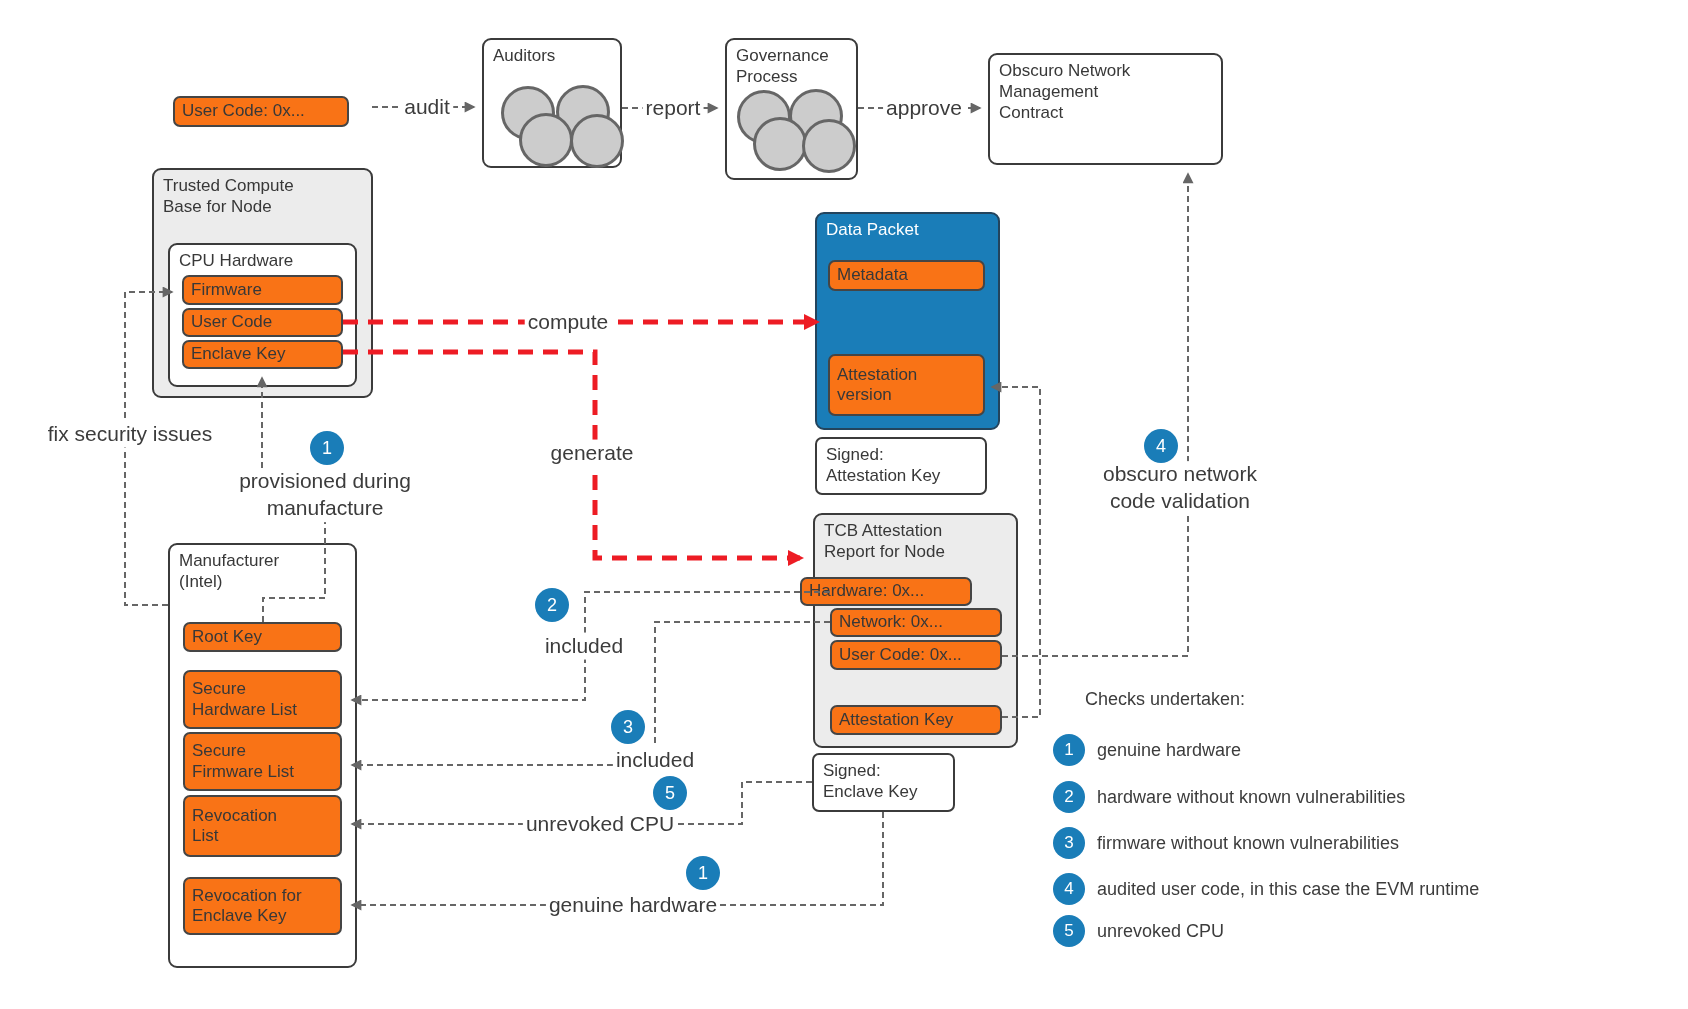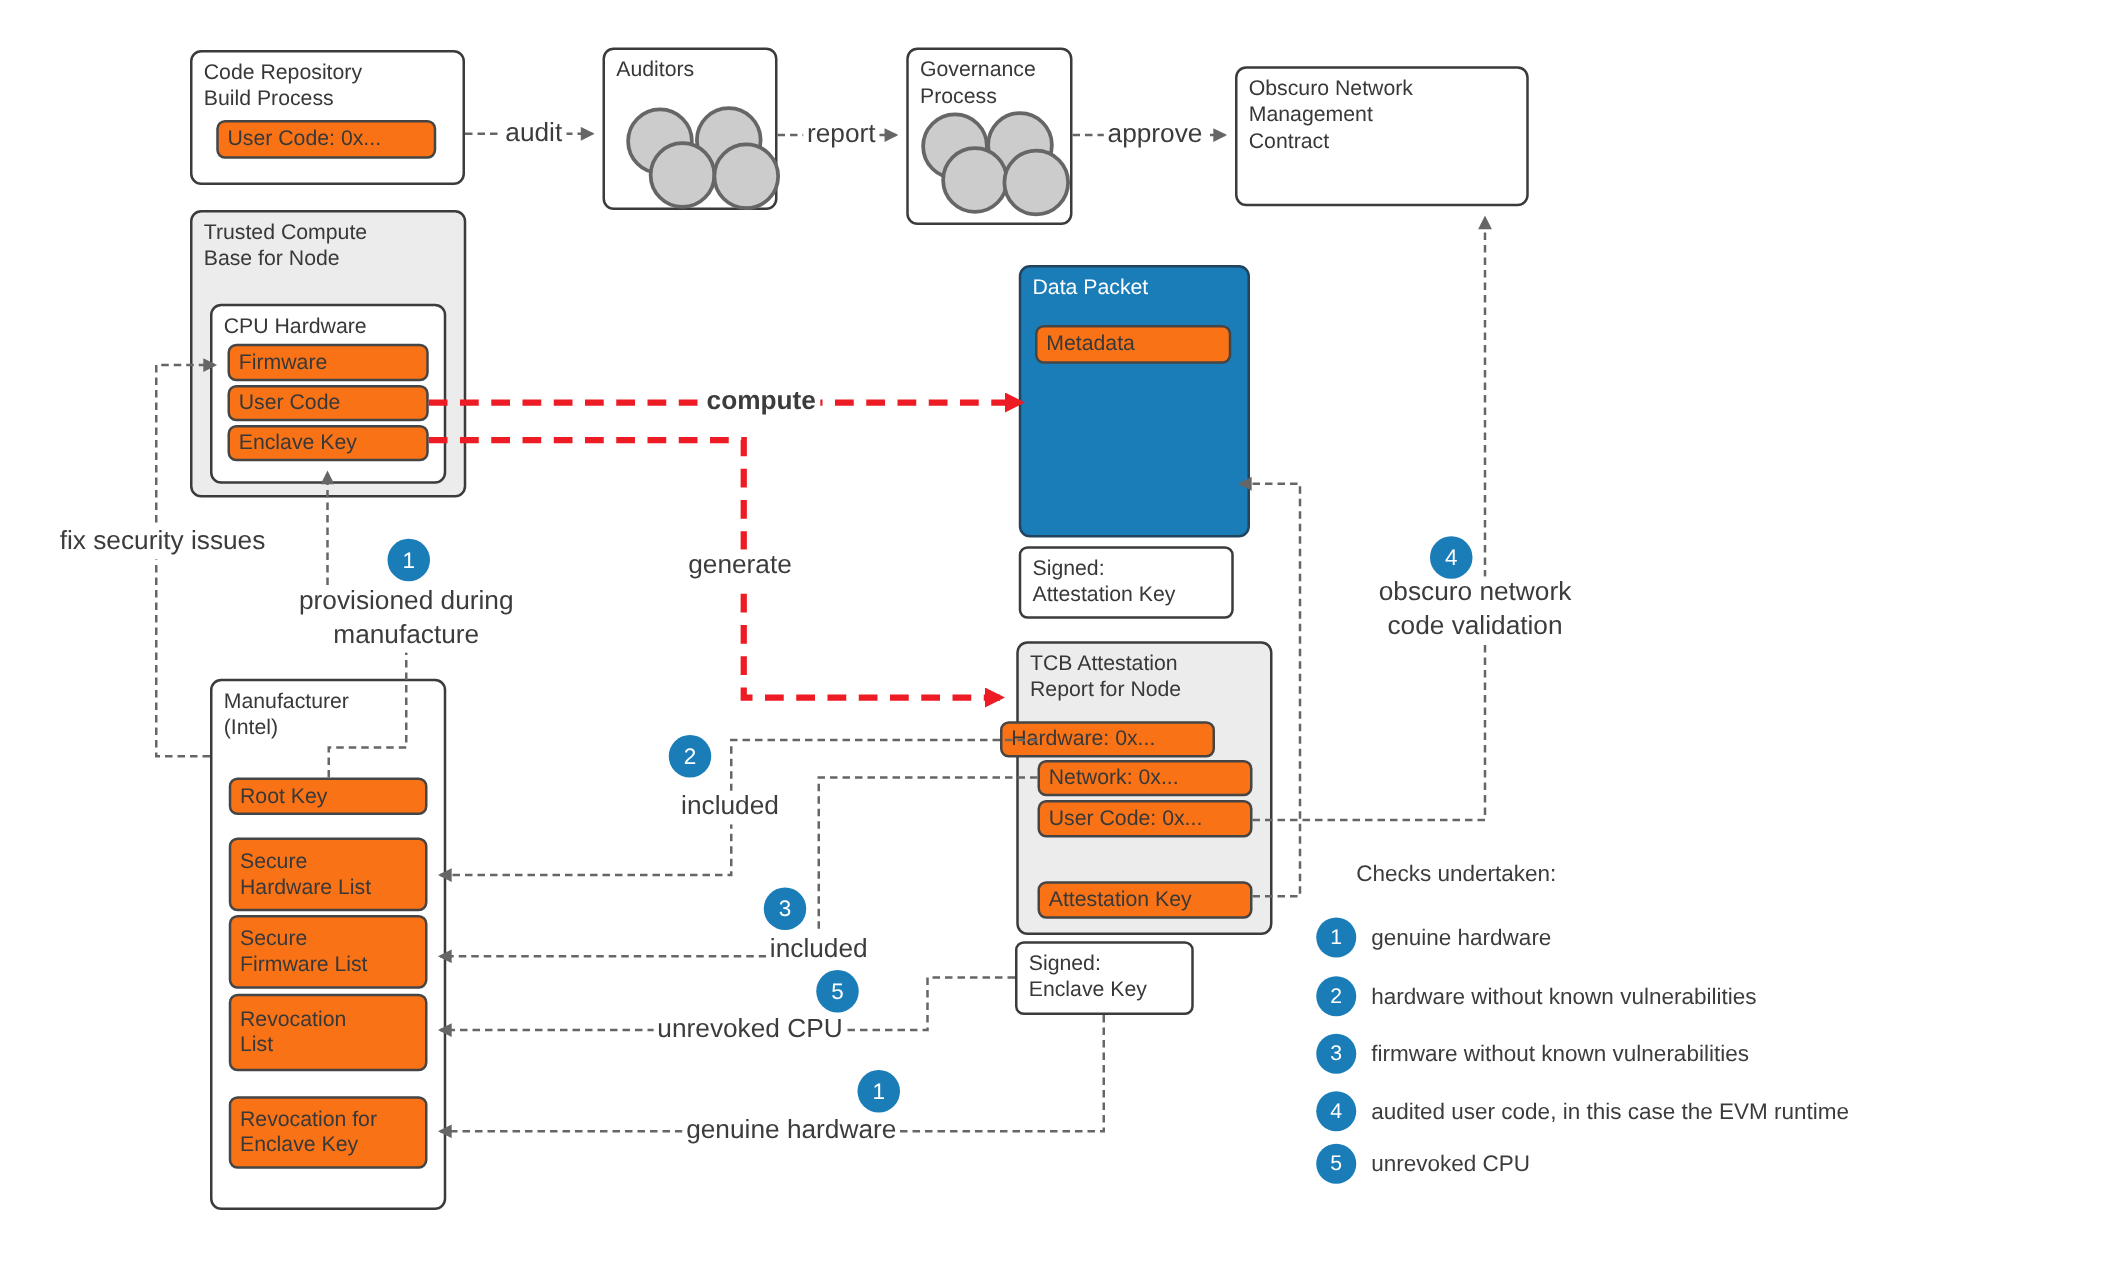--- a/index.html
+++ b/index.html
@@ -26,22 +26,20 @@
   .legend-row{position:absolute;display:flex;align-items:center;gap:12px;}
   .legend-badge{width:32px;height:32px;border-radius:50%;background:#1a7db8;color:#fff;
                 display:flex;align-items:center;justify-content:center;font-size:17px;flex:0 0 32px;}
   .legend-text{font-size:18px;color:#3c3c3c;white-space:nowrap;}
 </style>
 </head>
 <body>
 
 <div id="canvas">
 
-  <div class="box pre" style="left:152px;top:40px;width:220px;height:108px;">Code Repository
-Build Process</div>
   <div class="chip" style="left:173px;top:96px;width:176px;height:31px;">User Code: 0x...</div>
 
   <div class="box" style="left:482px;top:38px;width:140px;height:130px;">Auditors</div>
   <div class="circle" style="left:501px;top:86px;width:54px;height:54px;"></div>
   <div class="circle" style="left:556px;top:85px;width:54px;height:54px;"></div>
   <div class="circle" style="left:519px;top:113px;width:54px;height:54px;"></div>
   <div class="circle" style="left:570px;top:114px;width:54px;height:54px;"></div>
 
   <div class="box pre" style="left:725px;top:38px;width:133px;height:142px;">Governance
 Process</div>
@@ -56,20 +54,22 @@
 
   <div class="box gray pre" style="left:152px;top:168px;width:221px;height:230px;">Trusted Compute
 Base for Node</div>
   <div class="box" style="left:168px;top:243px;width:189px;height:144px;">CPU Hardware</div>
   <div class="chip" style="left:182px;top:275px;width:161px;height:30px;">Firmware</div>
   <div class="chip" style="left:182px;top:308px;width:161px;height:29px;">User Code</div>
   <div class="chip" style="left:182px;top:340px;width:161px;height:29px;">Enclave Key</div>
 
   <div class="box blue" style="left:815px;top:212px;width:185px;height:218px;">Data Packet</div>
   <div class="chip" style="left:828px;top:260px;width:157px;height:31px;">Metadata</div>
+  <div class="chip pre" style="left:828px;top:354px;width:157px;height:62px;">Attestation
+version</div>
   <div class="box pre" style="left:815px;top:437px;width:172px;height:58px;border-radius:7px;">Signed:
 Attestation Key</div>
 
   <div class="box gray pre" style="left:813px;top:513px;width:205px;height:235px;">TCB Attestation
 Report for Node</div>
   <div class="chip" style="left:800px;top:577px;width:172px;height:29px;">Hardware: 0x...</div>
   <div class="chip" style="left:830px;top:608px;width:172px;height:29px;">Network: 0x...</div>
   <div class="chip" style="left:830px;top:640px;width:172px;height:30px;">User Code: 0x...</div>
   <div class="chip" style="left:830px;top:705px;width:172px;height:30px;">Attestation Key</div>
   <div class="box pre" style="left:812px;top:753px;width:143px;height:59px;border-radius:7px;">Signed:
@@ -115,21 +115,21 @@
       <path d="M343 352 L595 352 L595 558 L800 558" marker-end="url(#ar)"></path>
     </g>
   </svg>
 
   <div class="edge-label" style="left:427px;top:107px;">audit</div>
   <div class="edge-label" style="left:673px;top:108px;">report</div>
   <div class="edge-label" style="left:924px;top:108px;">approve</div>
   <div class="edge-label" style="left:130px;top:434px;">fix security issues</div>
   <div class="edge-label" style="left:325px;top:495px;">provisioned during
 manufacture</div>
-  <div class="edge-label" style="left:609px;top:322px;font-weight:bold;">compute</div>
+  <div class="edge-label" style="left:568px;top:322px;">compute</div>
   <div class="edge-label" style="left:592px;top:453px;">generate</div>
   <div class="edge-label" style="left:584px;top:646px;">included</div>
   <div class="edge-label" style="left:655px;top:760px;">included</div>
   <div class="edge-label" style="left:600px;top:824px;">unrevoked CPU</div>
   <div class="edge-label" style="left:633px;top:905px;">genuine hardware</div>
   <div class="edge-label" style="left:1180px;top:488px;">obscuro network
 code validation</div>
 
   <div class="badge" style="left:310px;top:431px;">1</div>
   <div class="badge" style="left:535px;top:588px;">2</div>

